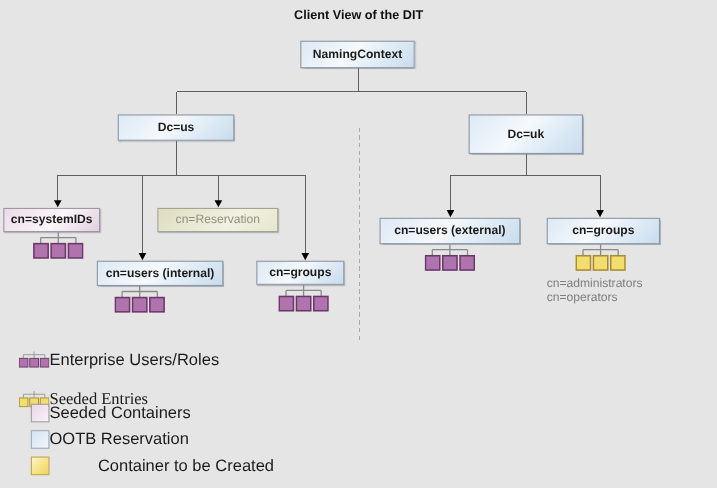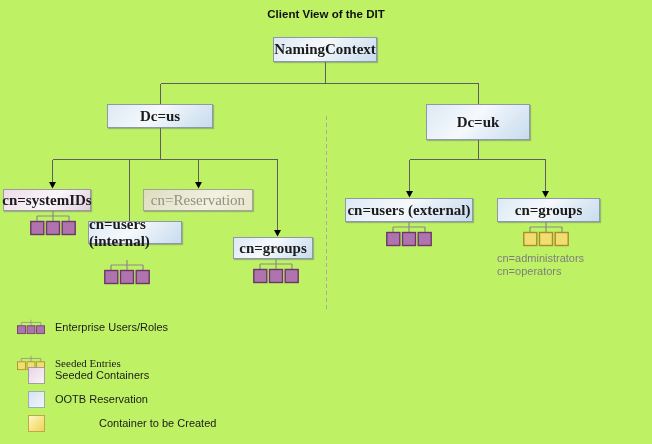--- a/index.html
+++ b/index.html
@@ -1,28 +1,28 @@
 <!DOCTYPE html>
 <html><head>
 <meta charset="utf-8">
 <style>
   html,body { margin:0; padding:0; background:#fff; }
   .canvas {
-    position:relative; width:652px; height:444px; background:#bef264;
+    position:relative; width:652px; height:444px; background:#e5e5e5;
     font-family:"Liberation Sans", sans-serif; overflow:hidden;
   }
   .title {
     position:absolute; top:8px; left:0; width:652px; text-align:center;
     font-size:11.5px; font-weight:bold; color:#111;
   }
   svg.connectors { position:absolute; left:0; top:0; }
   .node {
     position:absolute; display:flex; align-items:center; justify-content:center;
-    font-size:15px; font-weight:bold; color:#1b1b1b; box-sizing:border-box;
-    border:1px solid #8d99a6; box-shadow:1px 1px 1px rgba(100,110,125,.45);font-family:Liberation Serif, serif;
+    font-size:11px; font-weight:bold; color:#1b1b1b; box-sizing:border-box;
+    border:1px solid #8d99a6; box-shadow:1px 1px 1px rgba(100,110,125,.45);
   }
   .node.ootb {
     background:linear-gradient(135deg,#dce9f5 0%,#f6f9fc 45%,#e7f0f8 60%,#c8dcee 100%);
   }
   .node.seeded {
     background:linear-gradient(135deg,#ecdbe9 0%,#faf6fa 55%,#e2cfdf 100%);
     border-color:#a197a3;
   }
   .node.reservation {
     background:linear-gradient(135deg,#deddc0 0%,#f2f1e2 60%,#e8e6cd 100%);
@@ -32,21 +32,21 @@
   .purple { --sq-fill:#af74ad; --sq-stroke:#6b3769; }
   .gold   { --sq-fill:#f2de6e; --sq-stroke:#a88c2e; }
   .entries {
     position:absolute; left:497px; top:252px; font-size:11px;
     color:#7e7e7e; line-height:13px;
   }
   .entries div { white-space:nowrap; }
   .legend-row {
     position:absolute; left:17px; display:flex; align-items:center; height:18px;
   }
-  .legend-row .lbl { font-size:11px; color:#1b1b1b; margin-left:10px; }
+  .legend-row .lbl { font-size:15px; color:#1b1b1b; }
   .legend-row svg.licon { width:28px; height:16px; flex:0 0 28px; }
   .swatch {
     width:17px; height:17px; margin-left:11px; flex:0 0 17px; box-sizing:border-box;
   }
   .swatch.seeded-sw {
     background:linear-gradient(135deg,#e9d6e7 0%,#f9f3f8 100%); border:1px solid #a59ba3;
   }
   .swatch.ootb-sw {
     background:linear-gradient(135deg,#d3e4f2 0%,#f0f6fa 100%); border:1px solid #9fabb5;
   }
@@ -88,21 +88,21 @@
   <div class="node ootb" style="left:273px; top:37px; width:104px; height:25px;">NamingContext</div>
 
   <div class="node ootb" style="left:107px; top:104px; width:106px; height:24px;">Dc=us</div>
 
   <div class="node ootb" style="left:426px; top:104px; width:104px; height:36px;">Dc=uk</div>
 
   <div class="node seeded" style="left:3px; top:189px; width:88px; height:22px;">cn=systemIDs</div>
 
   <div class="node reservation" style="left:143px; top:189px; width:110px; height:22px;">cn=Reservation</div>
 
-  <div class="node ootb" style="left:88px; top:221px; width:94px; height:23px;">cn=users (internal)</div>
+  <div class="node ootb" style="left:88px; top:237px; width:115px; height:23px;">cn=users (internal)</div>
 
   <div class="node ootb" style="left:233px; top:237px; width:80px; height:22px;">cn=groups</div>
 
   <div class="node ootb" style="left:345px; top:198px; width:128px; height:24px;">cn=users (external)</div>
 
   <div class="node ootb" style="left:497px; top:198px; width:103px; height:24px;">cn=groups</div>
 
   <svg class="cluster purple" style="left:30px;  top:211px;" width="46" height="25">
       <use href="#cluster"></use>
     </svg>

